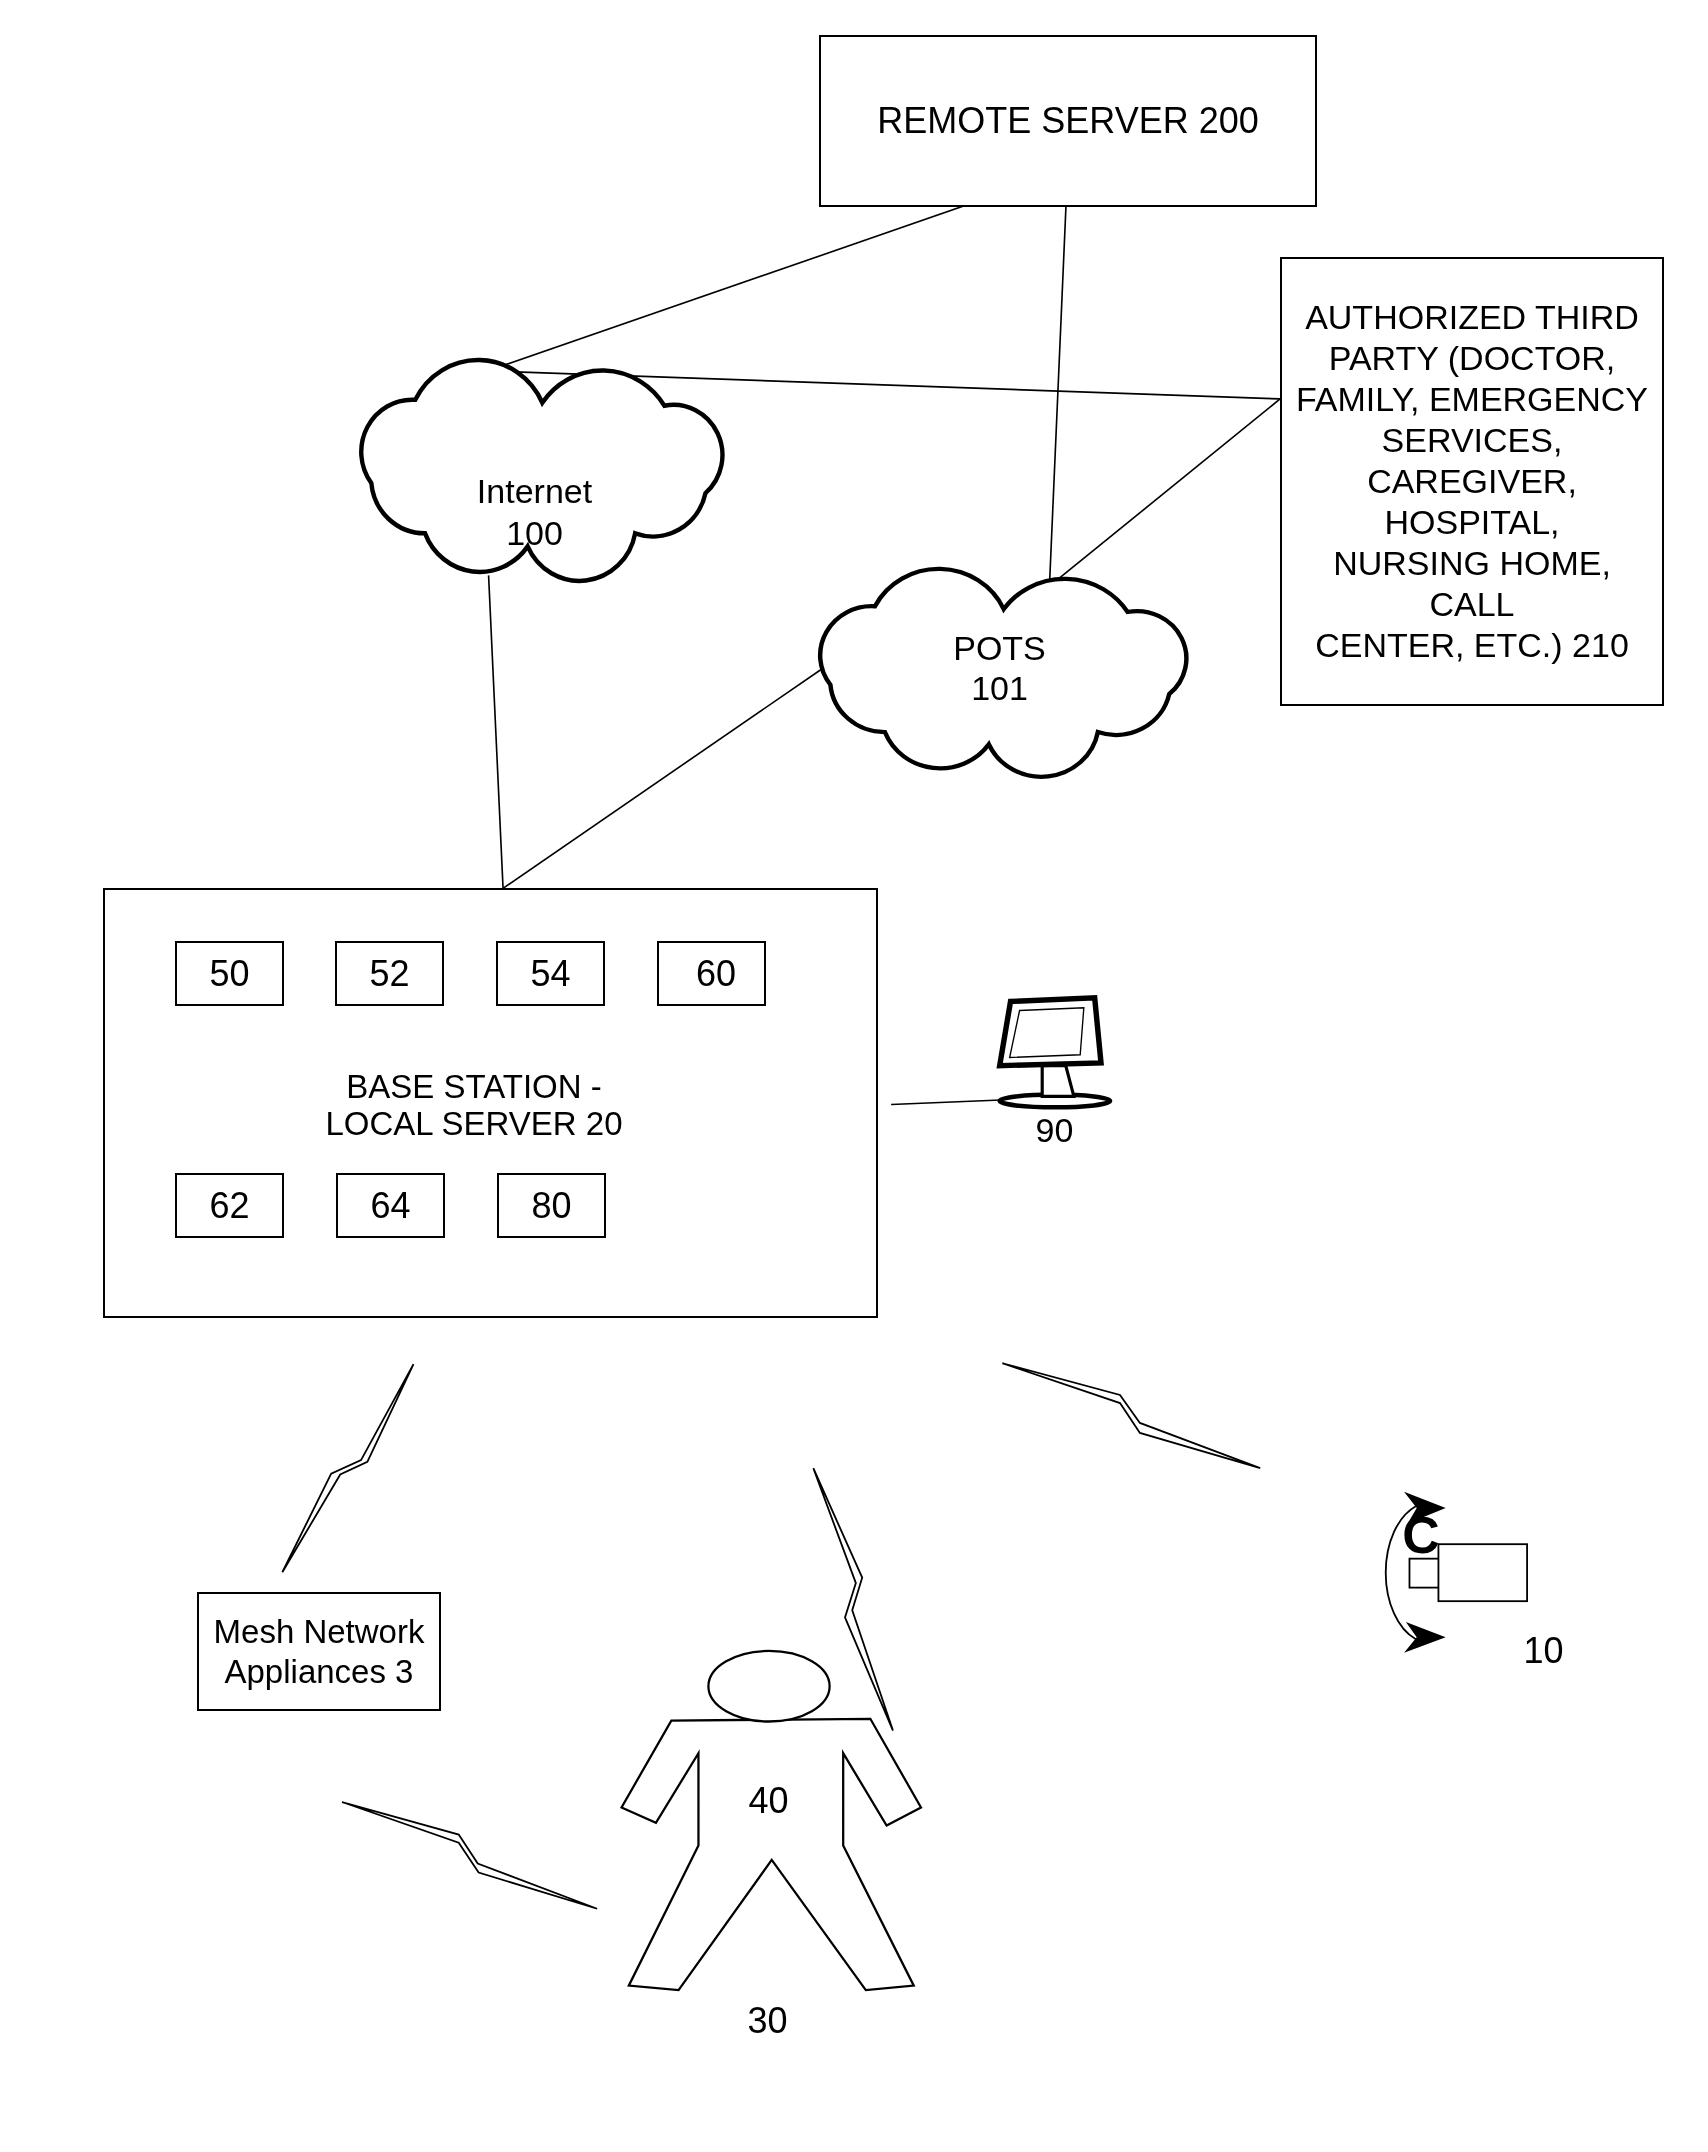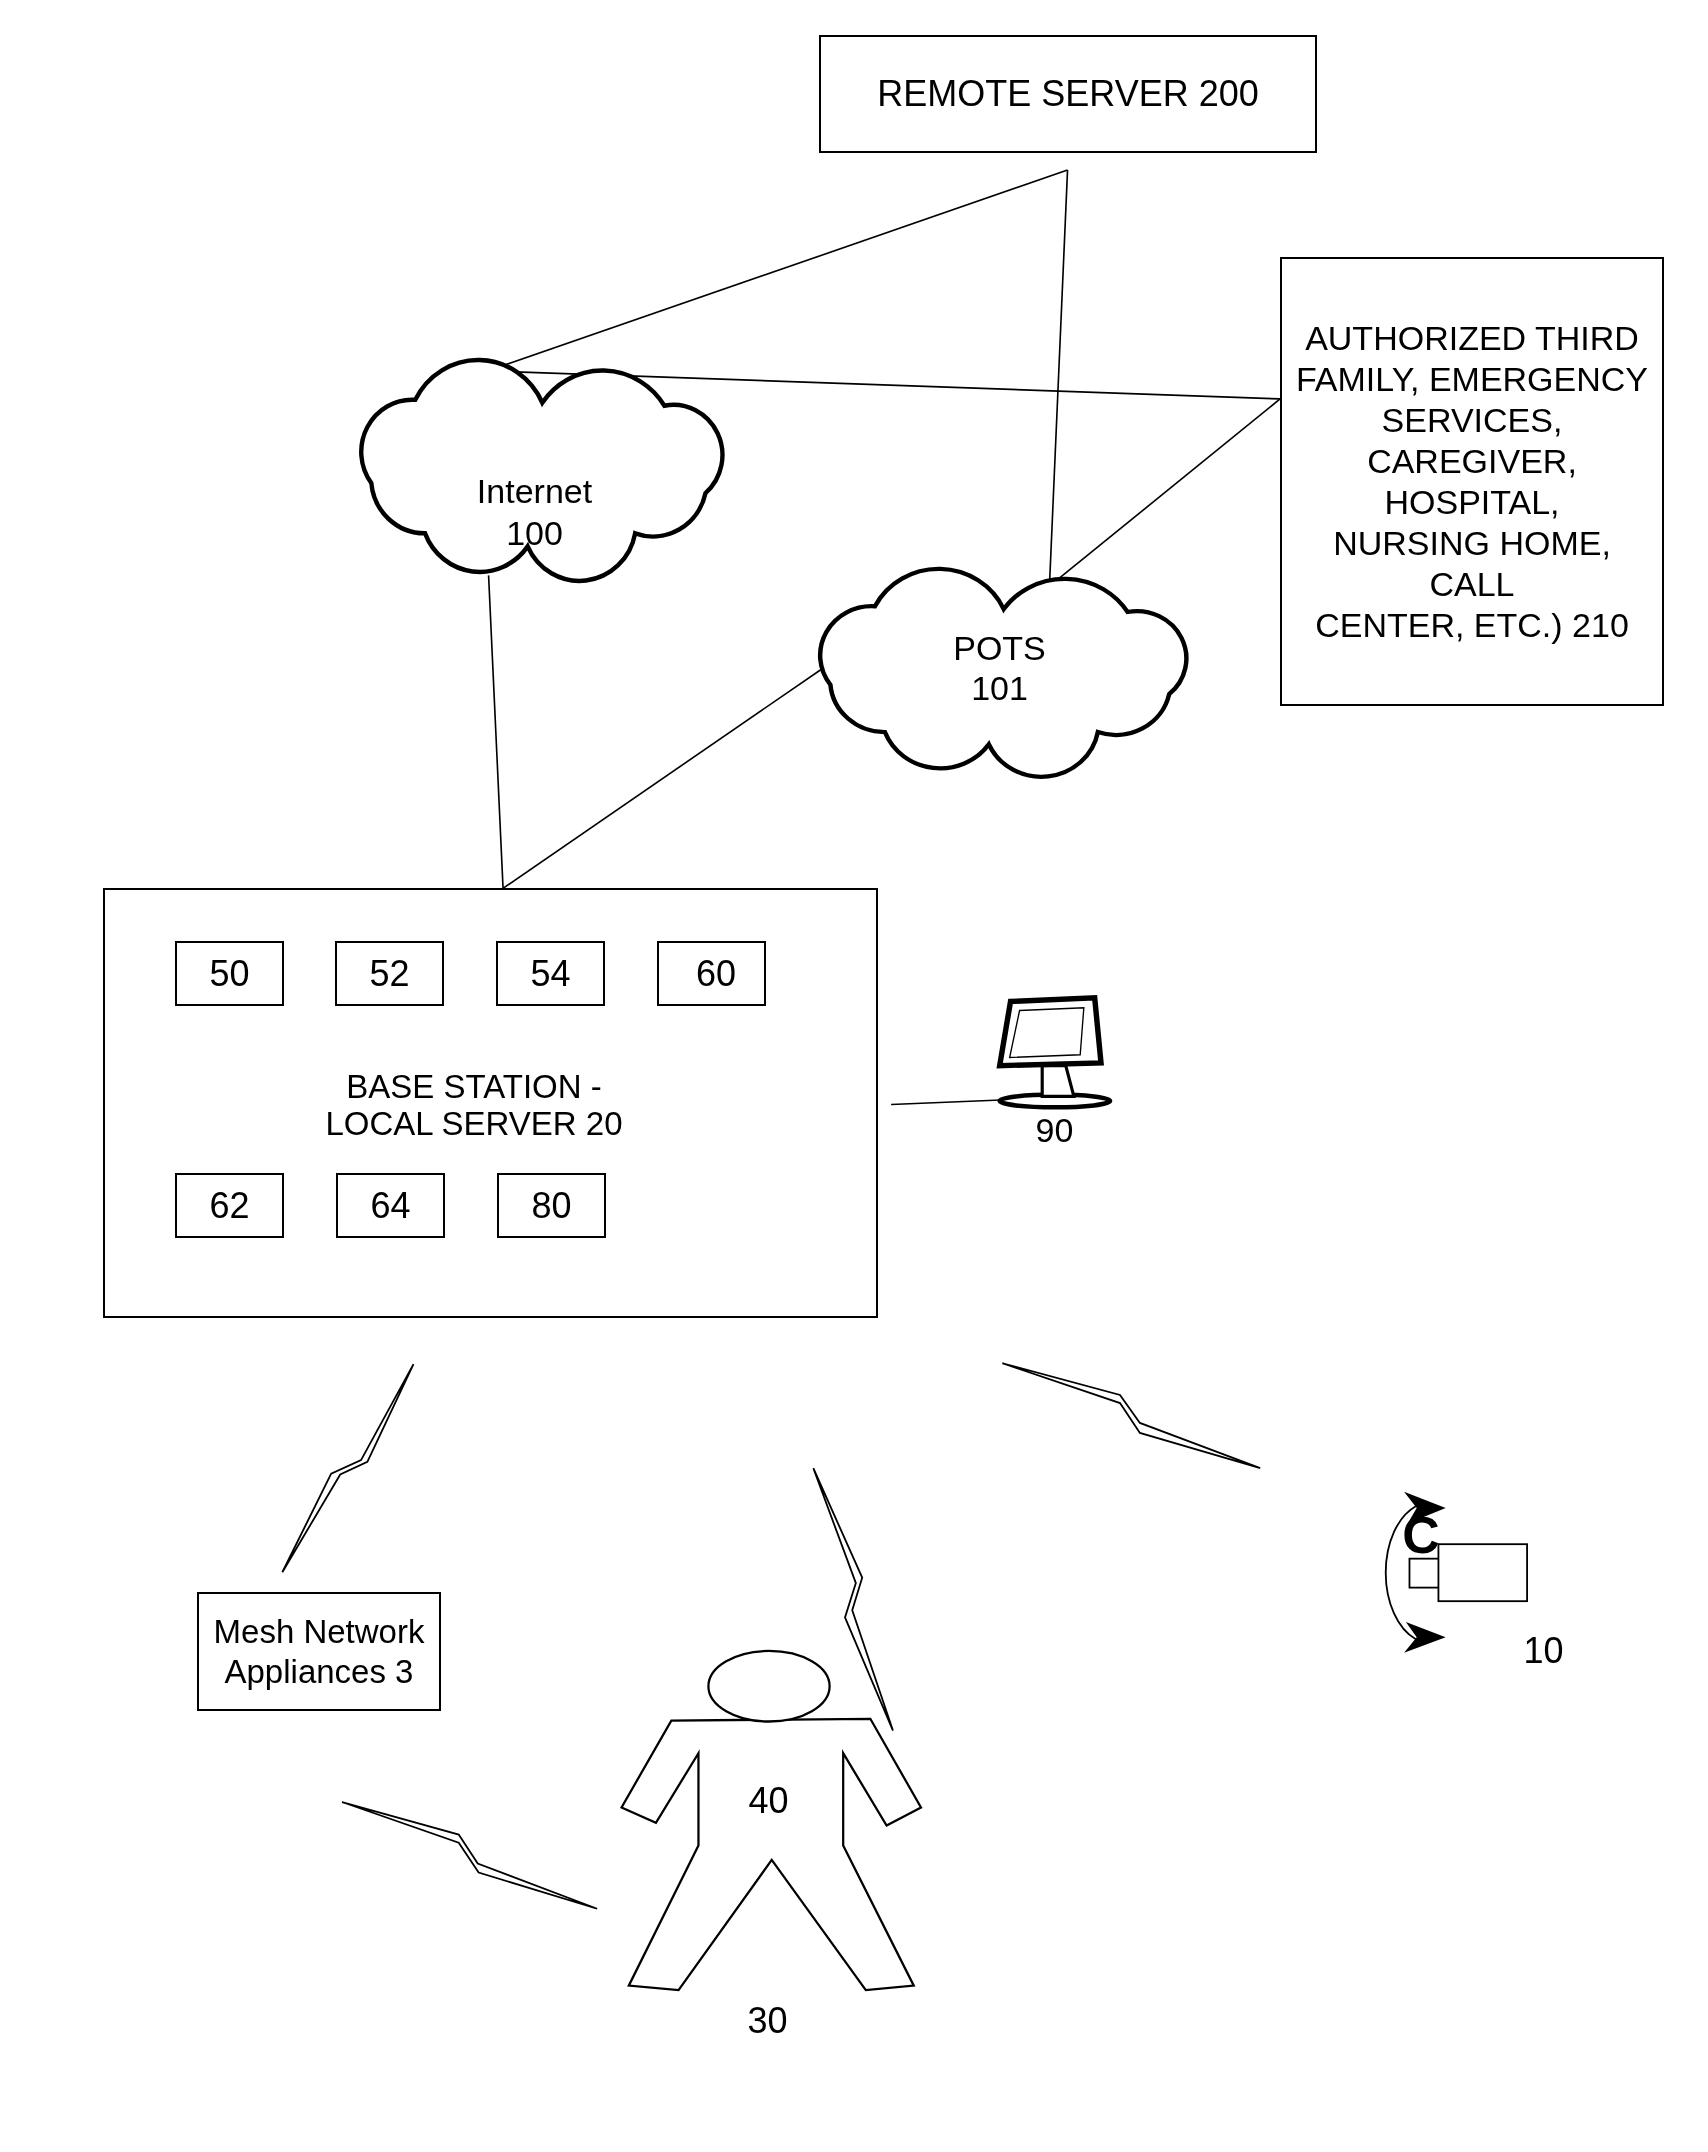--- a/index.html
+++ b/index.html
@@ -20,21 +20,21 @@
     display:flex;align-items:center;justify-content:center;
     text-align:center;
   }
   .label{
     position:absolute;
     text-align:center;
     white-space:nowrap;
     font-size:34px;
     line-height:42px;
   }
-  #remote-server{left:819px;top:35px;width:498px;height:118px;font-size:36px;align-items:center;}
+  #remote-server{left:819px;top:35px;width:498px;height:172px;font-size:36px;align-items:center;}
   #third-party{left:1280px;top:257px;width:384px;height:449px;font-size:34px;line-height:41px;padding:12px;}
   #base-station{left:103px;top:888px;width:775px;height:430px;border-width:2.3px;}
   .mod{
     position:absolute;
     border:2.3px solid #000;
     background:#fff;
     box-sizing:border-box;
     width:109px;height:65px;
     display:flex;align-items:center;justify-content:center;
     font-size:36px;
@@ -100,20 +100,21 @@
     </g>
   </svg>
 
   <div class="box" id="remote-server">
     <span>REMOTE SERVER 200</span>
   </div>
 
   <div class="box" id="third-party">
     <div>
       <div>AUTHORIZED THIRD</div>
+      <div>PARTY (DOCTOR,</div>
       <div>FAMILY, EMERGENCY</div>
       <div>SERVICES,</div>
       <div>CAREGIVER, HOSPITAL,</div>
       <div>NURSING HOME, CALL</div>
       <div>CENTER, ETC.) 210</div>
     </div>
   </div>
 
   <div class="box" id="base-station">
     <div class="mod" style="left:70px;top:51px;">50</div>

